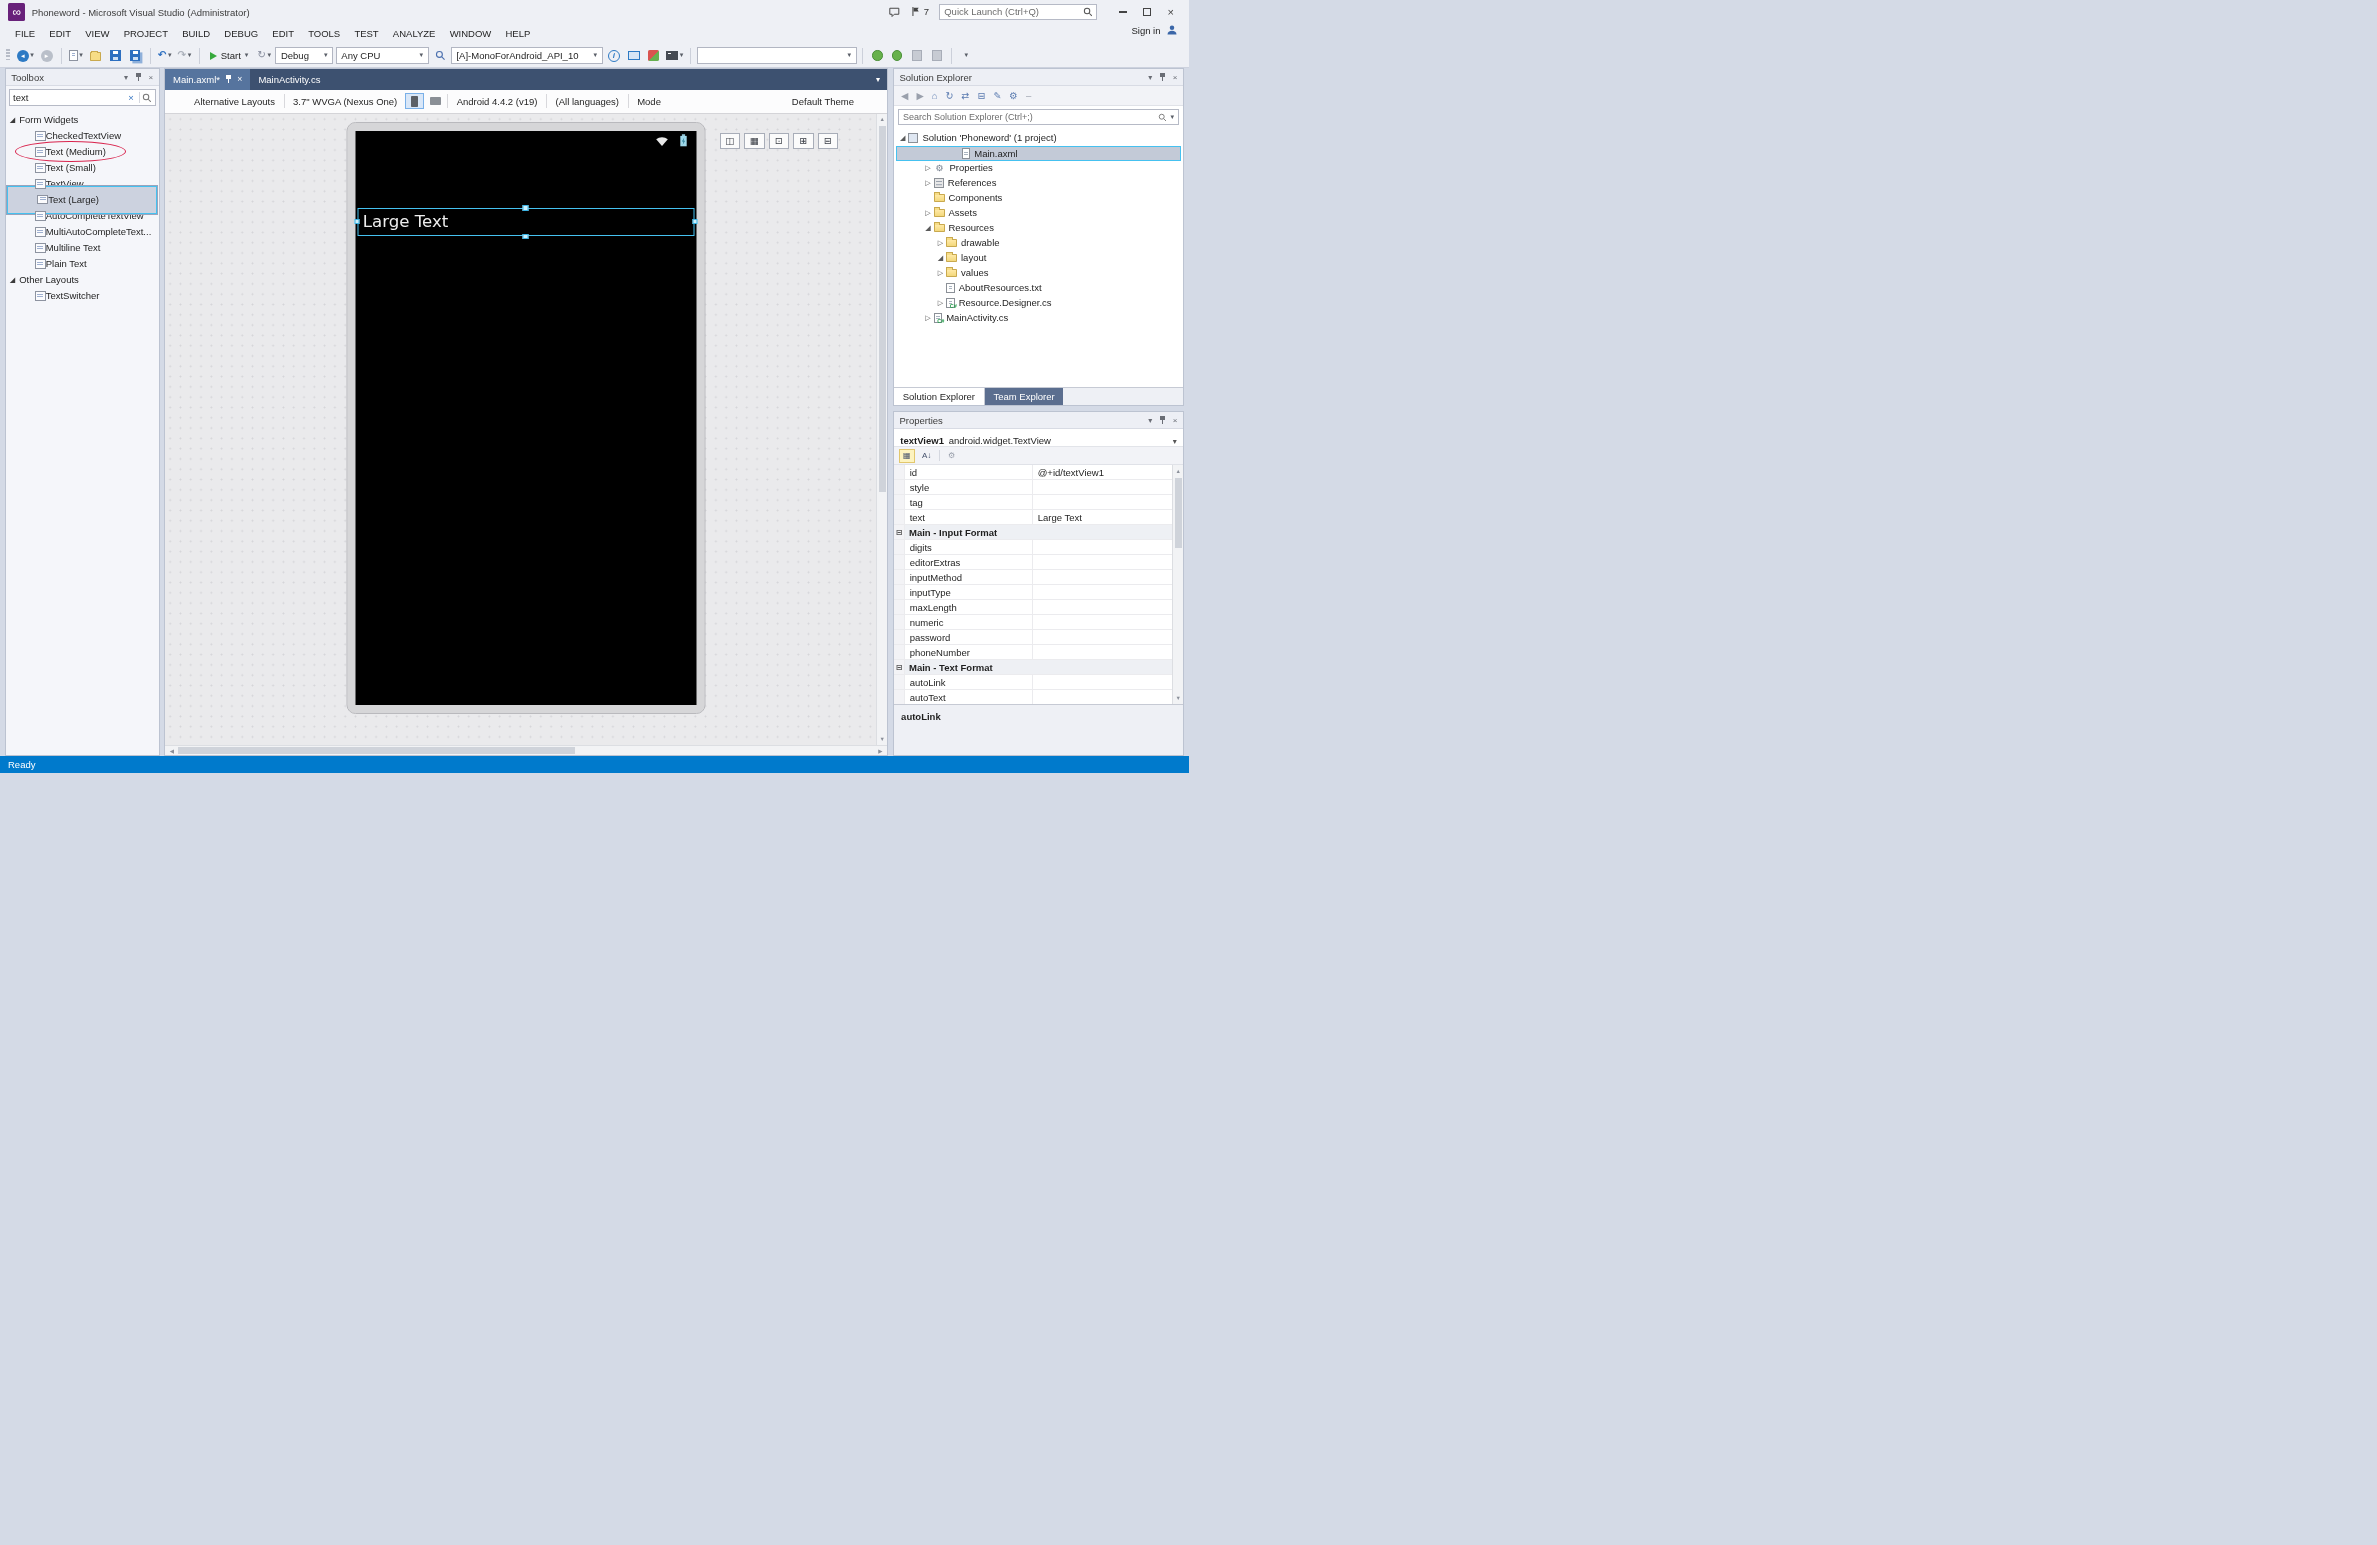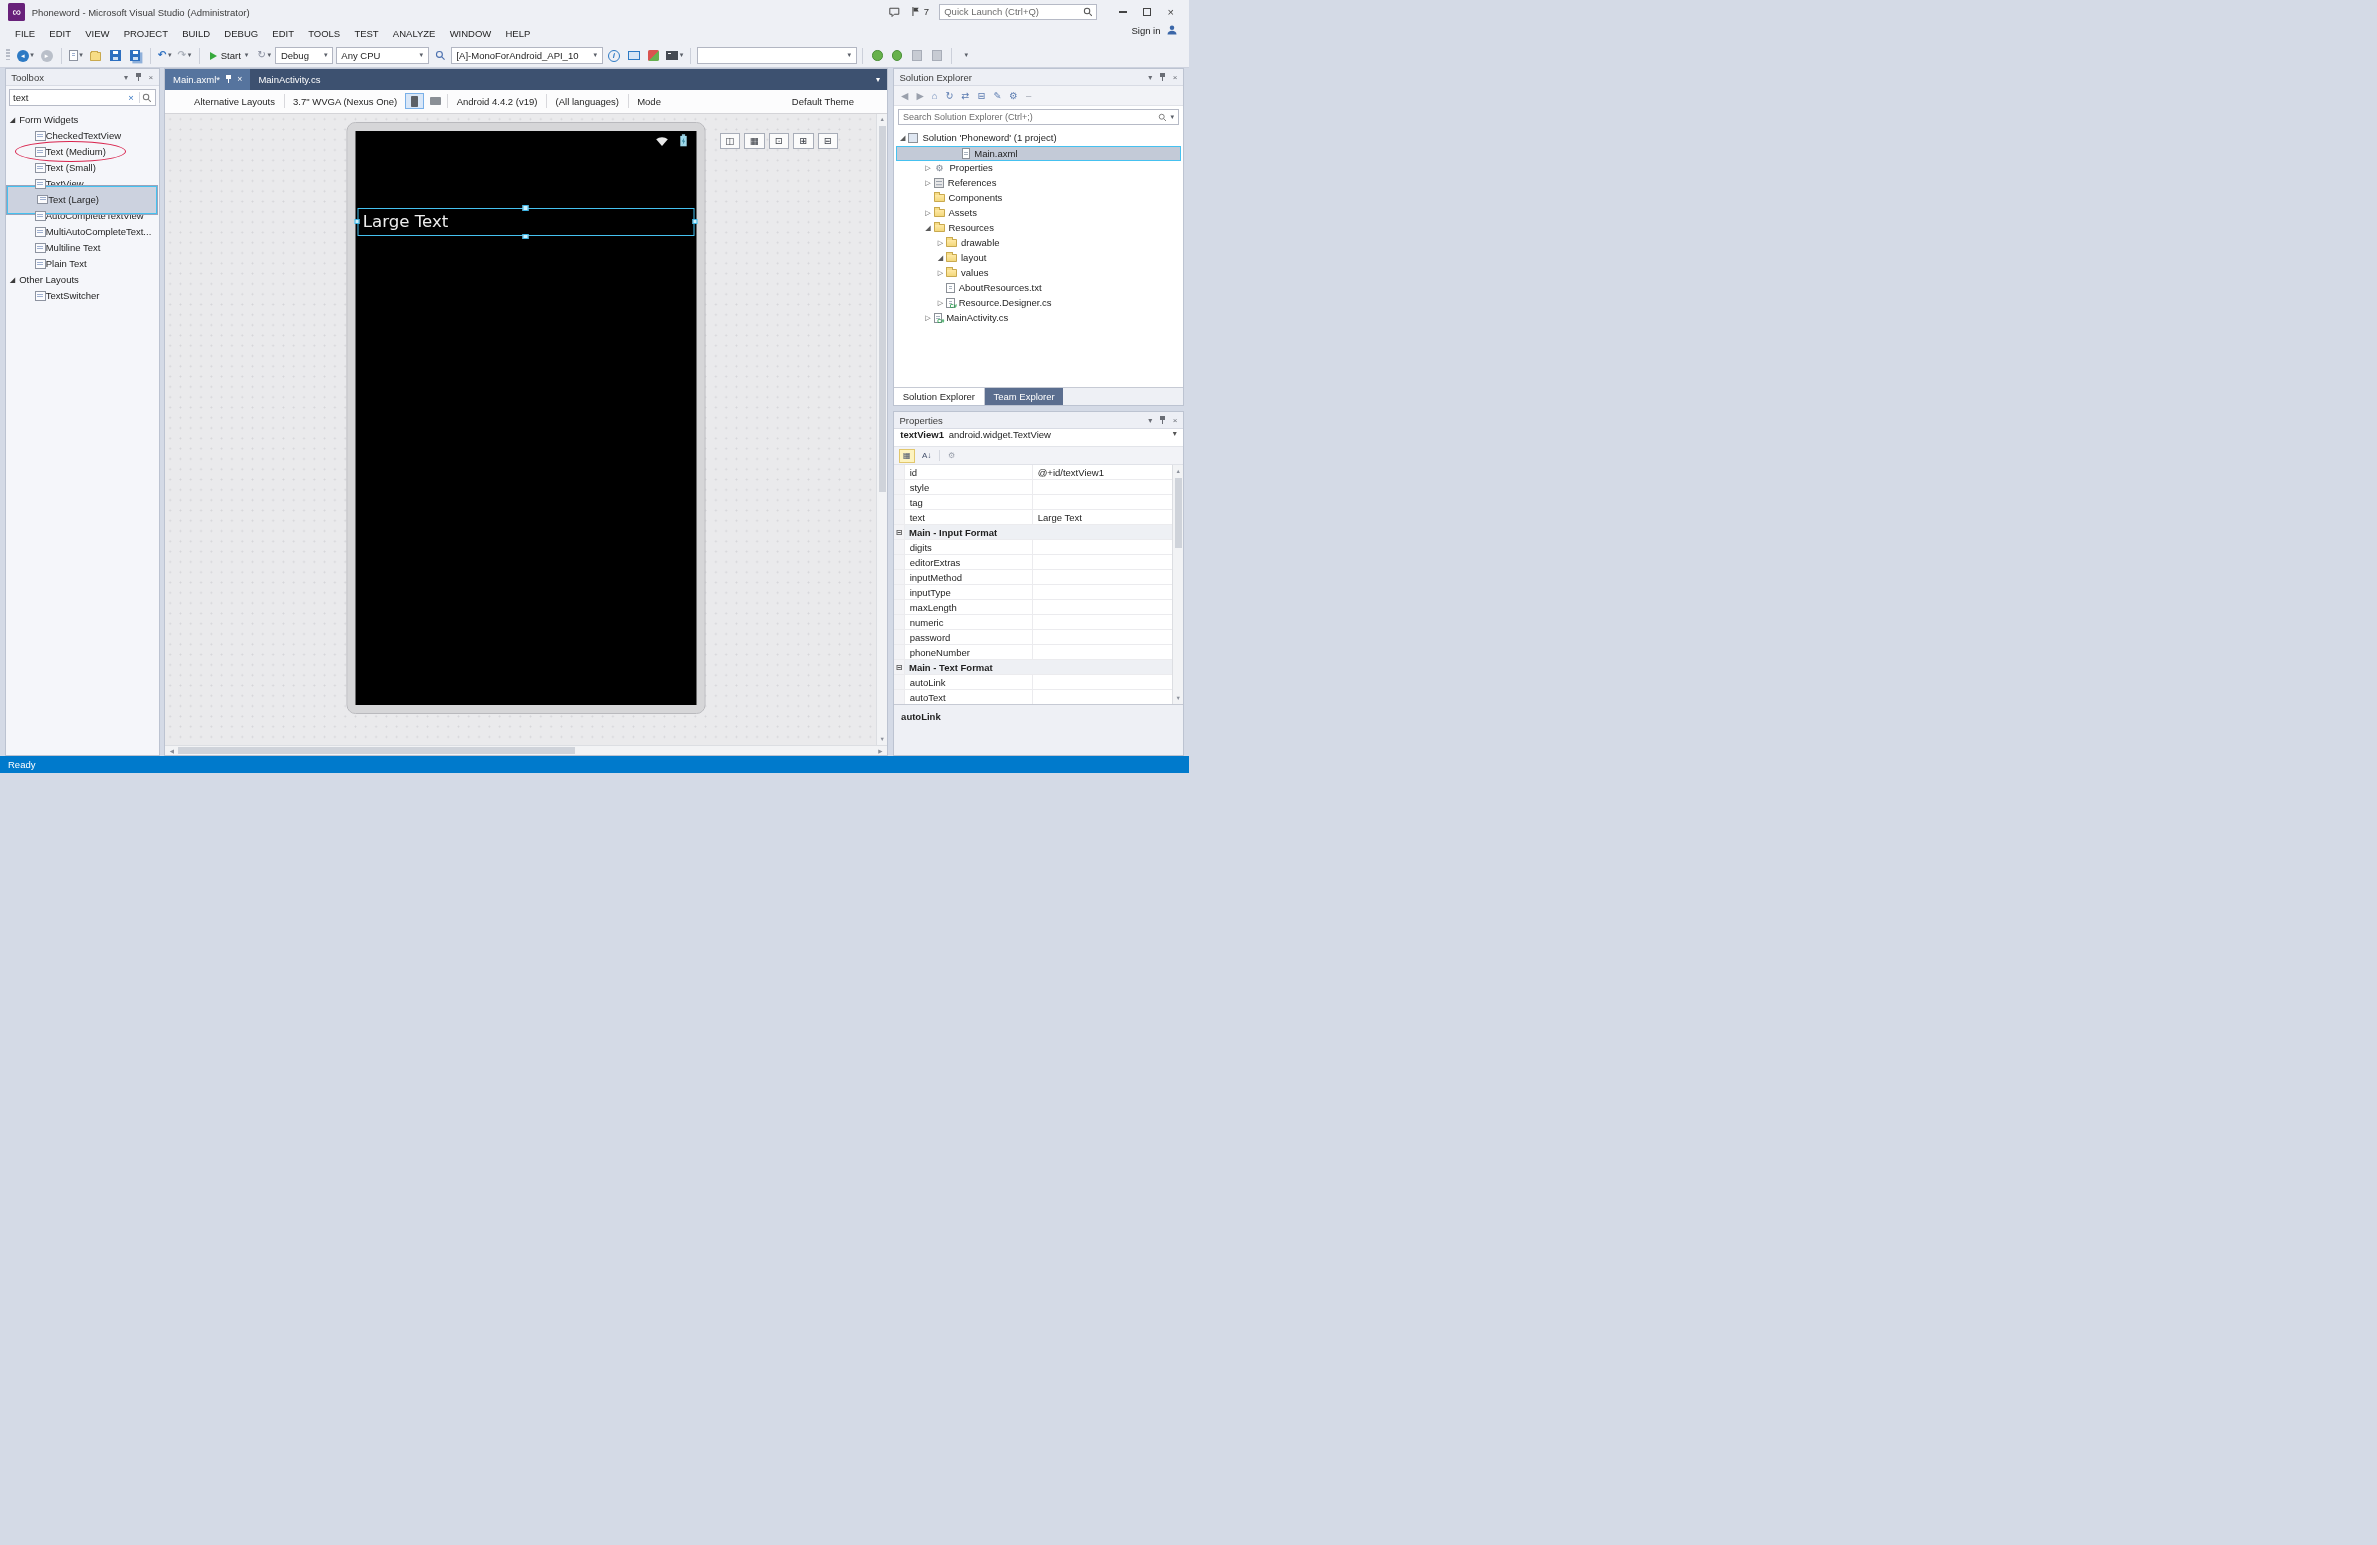--- a/index.html
+++ b/index.html
@@ -135,21 +135,21 @@
   .ti.proj{width:10.3px;height:10.3px;background:#a4c639;border:0.8px solid #7d9b22;border-radius:1.6px}
   .ti.refs{width:10.3px;height:10.3px;border:0.8px solid #8b9097;background:#e8e8e8}
   .ti.refs::before{content:"";position:absolute;left:1.6px;top:2.4px;width:5.5px;height:1.6px;background:#9aa2ae;box-shadow:0 3.2px 0 0 #9aa2ae}
   .ti.gearti{font-size:8.7px;color:#6b7686}
   .se-tabs{height:18px;flex:none;display:flex;background:#eef0f5;border-top:0.8px solid #c6cad4;align-items:stretch}
   .se-tab{display:flex;align-items:center;padding:0 8.7px}
   .se-tab.active{background:#fff;border-right:0.8px solid #c6cad4}
   .se-tab.inactive{background:#5b6e8f;color:#fff}
   
   .proppanel{left:893px;top:411px;width:291px;height:345px}
-  .obj-row{height:18px;flex:none;border-bottom:0.8px solid #e2e4e9;display:flex;align-items:flex-start;padding:0 6.3px;gap:4.7px;background:#fff}
+  .obj-row{height:18px;flex:none;border-bottom:0.8px solid #e2e4e9;display:flex;align-items:flex-end;padding:0 6.3px;gap:4.7px;background:#fff}
   .obj-dd{margin-left:auto;font-size:8px;color:#555}
   .prop-tools{height:18px;flex:none;background:#f2f3f7;border-bottom:0.8px solid #e0e2e8;display:flex;align-items:center;gap:4px;padding:0 4.7px}
   .ptbtn{min-width:16px;height:14.2px;display:flex;align-items:center;justify-content:center;font-size:8px;color:#44506b;padding:0 1.6px}
   .ptbtn.on{background:#fdf3bf;border:0.8px solid #e2c76d}
   .ptbtn.dis{color:#9aa0ac}
   .prop-grid{flex:1;overflow:hidden;position:relative;background:#fff}
   .prow{height:15px;display:flex;align-items:stretch;border-bottom:0.8px solid #ebebee}
   .pgut{width:11px;flex:none;background:#f3f3f6;border-right:0.8px solid #ebebee;display:flex;align-items:center;justify-content:center}
   .pname{width:128px;flex:none;display:flex;align-items:center;padding-left:4.7px;border-right:0.8px solid #ebebee}
   .pval{flex:1;display:flex;align-items:center;padding-left:4.7px}

